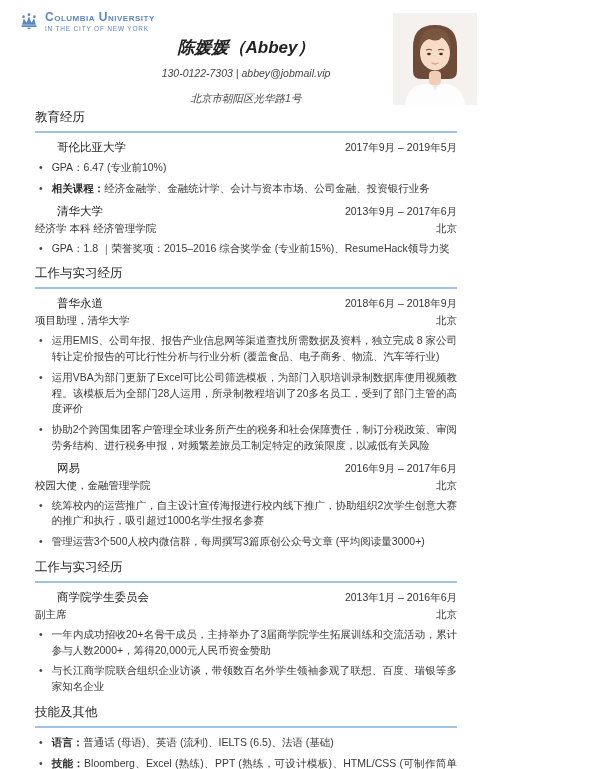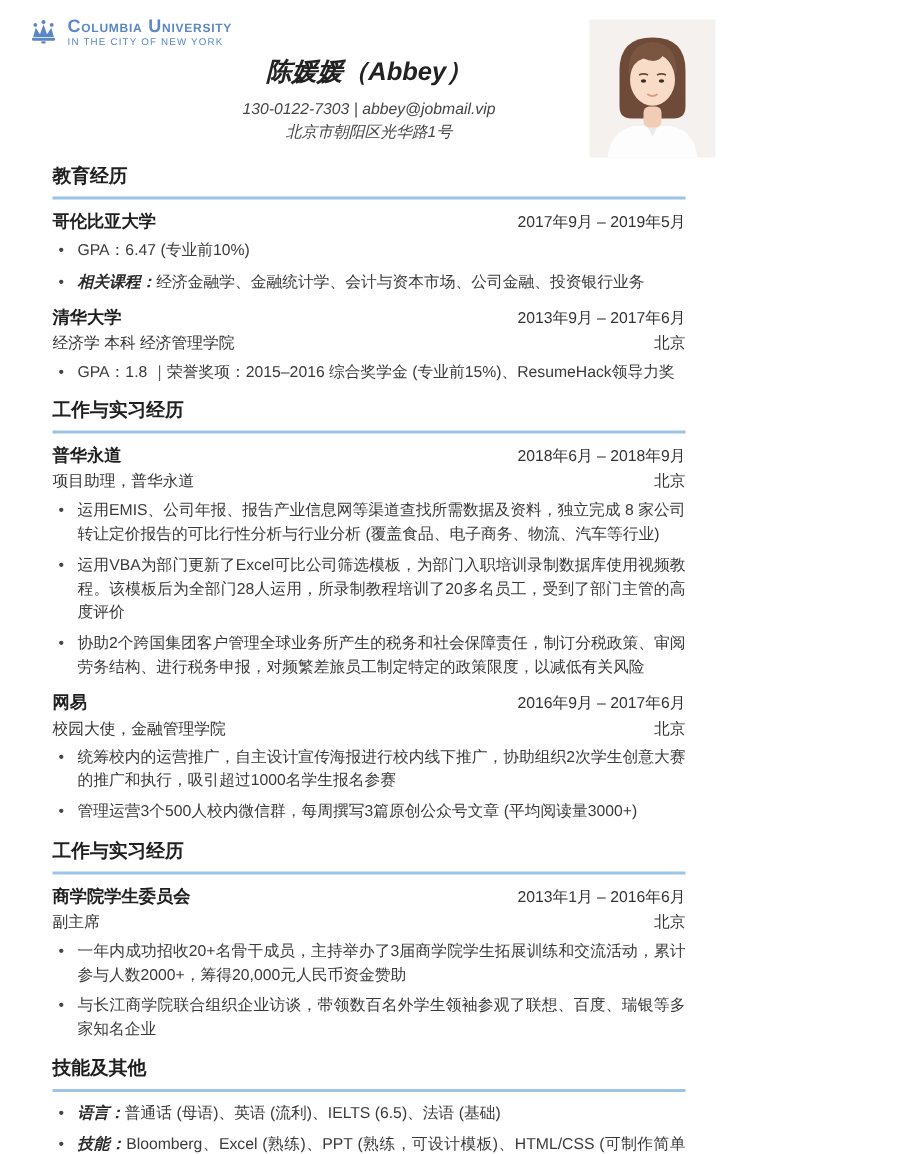--- a/index.html
+++ b/index.html
@@ -24,48 +24,48 @@
   .logo-text .l1{
     color:var(--logo-blue);font-weight:bold;font-size:12px;letter-spacing:.5px;
     font-variant:small-caps;
   }
   .logo-text .l2{
     color:var(--logo-blue);font-size:6.5px;letter-spacing:.8px;margin-top:1px;
   }
   .id-block{text-align:center;padding-top:36px;font-style:italic;}
   .name{font-size:17px;font-weight:bold;color:var(--ink);}
   .contact{font-size:10.5px;color:#454545;margin-top:8px;}
-  .address{font-size:10.5px;color:#454545;margin-top:2px;}
+  .address{font-size:10.5px;color:#454545;margin-top:13px;}
   .photo{
     position:absolute;right:15px;top:13px;width:84px;height:92px;overflow:hidden;background:#f5f2f0;
   }
   .photo svg{display:block;width:84px;height:92px;}
 
   
   .sections{padding:0 35px;}
   .section{margin-top:9px;}
   .section-title{
-    font-size:12.5px;font-weight:bold;color:#1f1f1f;
+    font-size:12.5px;font-weight:normal;color:#1f1f1f;
     padding-bottom:5px;border-bottom:2px solid var(--accent);
   }
   .entry{margin-top:7px;}
   .entry-head{display:flex;justify-content:space-between;align-items:baseline;}
-  .org{font-size:11.5px;font-weight:bold;color:#1f1f1f;}
+  .org{font-size:11.5px;font-weight:normal;color:#1f1f1f;margin-left:22px;}
   .date{font-size:10.5px;color:#333;}
   .entry-sub{display:flex;justify-content:space-between;align-items:baseline;margin-top:3px;}
   .role{font-size:10.5px;color:#333;}
   .loc{font-size:10.5px;color:#333;}
   ul.bullets{list-style:none;margin-top:2px;}
   ul.bullets li{
     display:flex;gap:9px;margin-top:5px;
     font-size:10.5px;line-height:1.5;color:var(--body);
   }
   .marker{flex:0 0 auto;padding-left:4px;color:#444;}
   .b-text{flex:1 1 auto;text-align:justify;}
-  .b-label{font-weight:bold;color:#2c2c2c;font-style:italic;}
+  .b-label{font-weight:bold;color:#2c2c2c;}
 </style>
 </head>
 <body>
 
 <div class="page">
 
   <div class="header">
     <div class="logo">
       <span>
         <svg viewBox="0 0 24 22" aria-hidden="true">
@@ -161,21 +161,21 @@
 
     <section class="section">
       <div class="section-title">工作与实习经历</div>
       <div>
     <div class="entry">
       <div class="entry-head row">
         <span class="org">普华永道</span>
         <span class="date">2018年6月 – 2018年9月</span>
       </div>
       <div class="entry-sub row">
-        <span class="role">项目助理，普华永道</span>
+        <span class="role">项目助理，清华大学</span>
         <span class="loc">北京</span>
       </div>
       <ul class="bullets">
     <li>
       <span class="marker">•</span>
       <span class="b-text"><span class="b-label"></span><span>运用EMIS、公司年报、报告产业信息网等渠道查找所需数据及资料，独立完成 8 家公司转让定价报告的可比行性分析与行业分析 (覆盖食品、电子商务、物流、汽车等行业)</span></span>
     </li>
 
     <li>
       <span class="marker">•</span>

